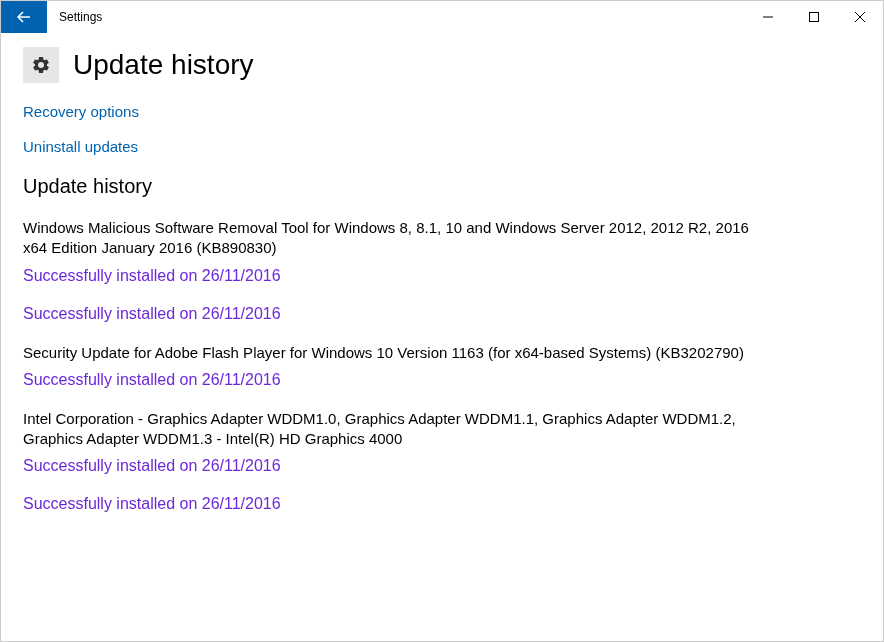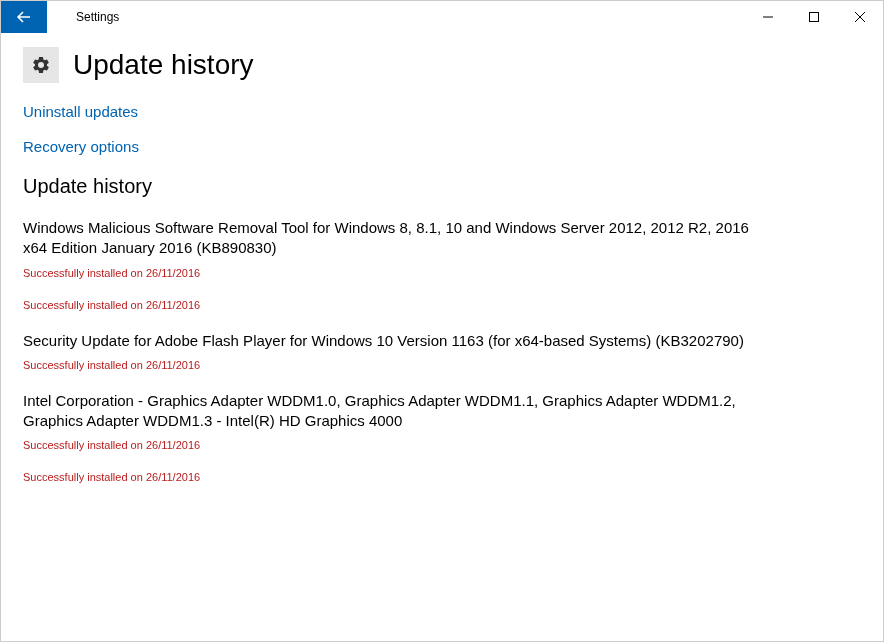--- a/index.html
+++ b/index.html
@@ -33,21 +33,21 @@
       width: 16px;
       height: 16px;
       fill: none;
       stroke: #fff;
       stroke-width: 1.5;
     }
     .title-text {
       flex: 1;
       display: flex;
       align-items: center;
-      padding-left: 29px;
+      padding-left: 12px;
       font-size: 12px;
       color: #000;
     }
     .window-controls {
       display: flex;
     }
     .win-ctrl {
       width: 46px;
       display: flex;
       align-items: center;
@@ -105,22 +105,22 @@
       margin-bottom: 20px;
     }
     .update-title {
       font-size: 15px;
       color: #000;
       line-height: 1.35;
       max-width: 740px;
       margin-bottom: 8px;
     }
     .update-status {
-      font-size: 11px;
-      color: #b91c1c;
+      font-size: 16px;
+      color: #6d28d9;
       cursor: pointer;
     }
   </style>
 </head>
 <body>
 
 <div class="titlebar">
   <div class="back-btn">
     <svg viewBox="0 0 16 16">
       <path d="M7 3 L2 8 L7 13 M2 8 L14 8"></path>
@@ -149,22 +149,22 @@
 <div class="header-row">
   <div class="gear-box">
     <svg viewBox="0 0 24 24">
       <path d="M19.14,12.94a7,7,0,0,0,.05-.94,7,7,0,0,0-.05-.94l2-1.56a.5.5,0,0,0,.12-.64l-1.9-3.3a.5.5,0,0,0-.6-.22l-2.36.95a7.2,7.2,0,0,0-1.62-.94L14.5,2.81A.5.5,0,0,0,14,2.4H10a.5.5,0,0,0-.49.41L9.22,5.35a7.2,7.2,0,0,0-1.62.94L5.24,5.34a.5.5,0,0,0-.6.22L2.74,8.86a.5.5,0,0,0,.12.64l2,1.56a7,7,0,0,0-.05.94,7,7,0,0,0,.05.94l-2,1.56a.5.5,0,0,0-.12.64l1.9,3.3a.5.5,0,0,0,.6.22l2.36-.95a7.2,7.2,0,0,0,1.62.94l.29,2.54A.5.5,0,0,0,10,21.6h4a.5.5,0,0,0,.49-.41l.29-2.54a7.2,7.2,0,0,0,1.62-.94l2.36.95a.5.5,0,0,0,.6-.22l1.9-3.3a.5.5,0,0,0-.12-.64ZM12,15.6A3.6,3.6,0,1,1,15.6,12,3.6,3.6,0,0,1,12,15.6Z"></path>
     </svg>
   </div>
   <div class="page-title">Update history</div>
 </div>
 
 <div class="content">
+  <div class="link">Recovery options</div>
   <div class="link">Uninstall updates</div>
-  <div class="link">Recovery options</div>
 
   <div class="section-head">Update history</div>
 
   <div class="update-item">
     <div class="update-title">Windows Malicious Software Removal Tool for Windows 8, 8.1, 10 and Windows Server 2012, 2012 R2, 2016 x64 Edition January 2016 (KB890830)</div>
     <div class="update-status">Successfully installed on 26/11/2016</div>
   </div>
 
   <div class="update-item">
     <div class="update-status">Successfully installed on 26/11/2016</div>

